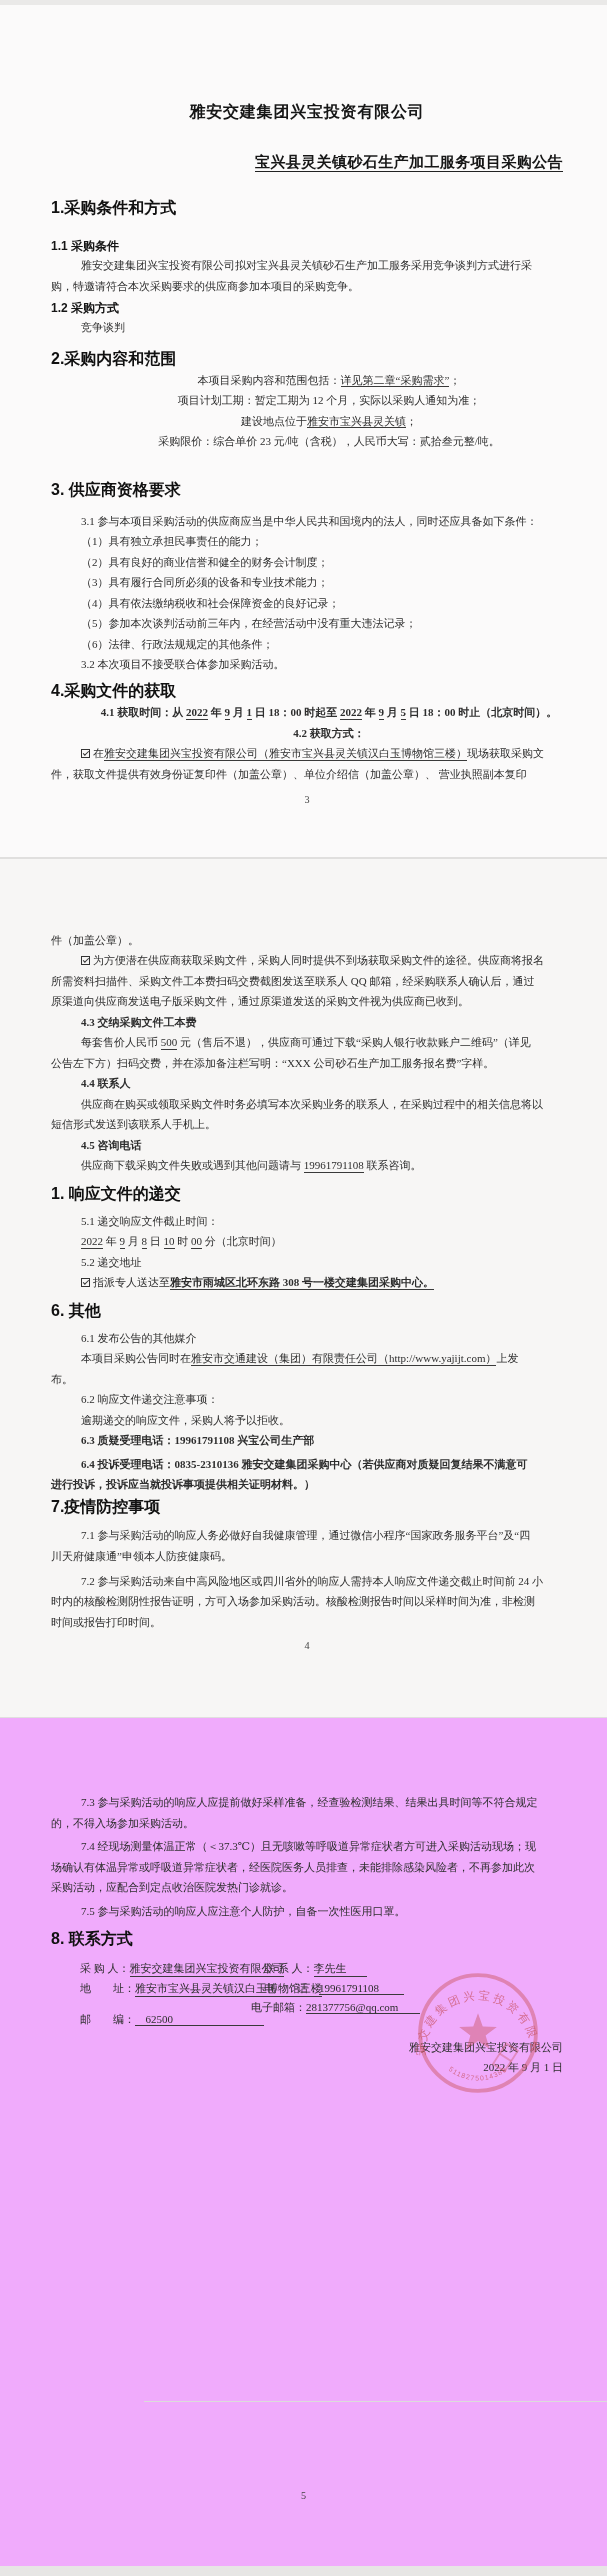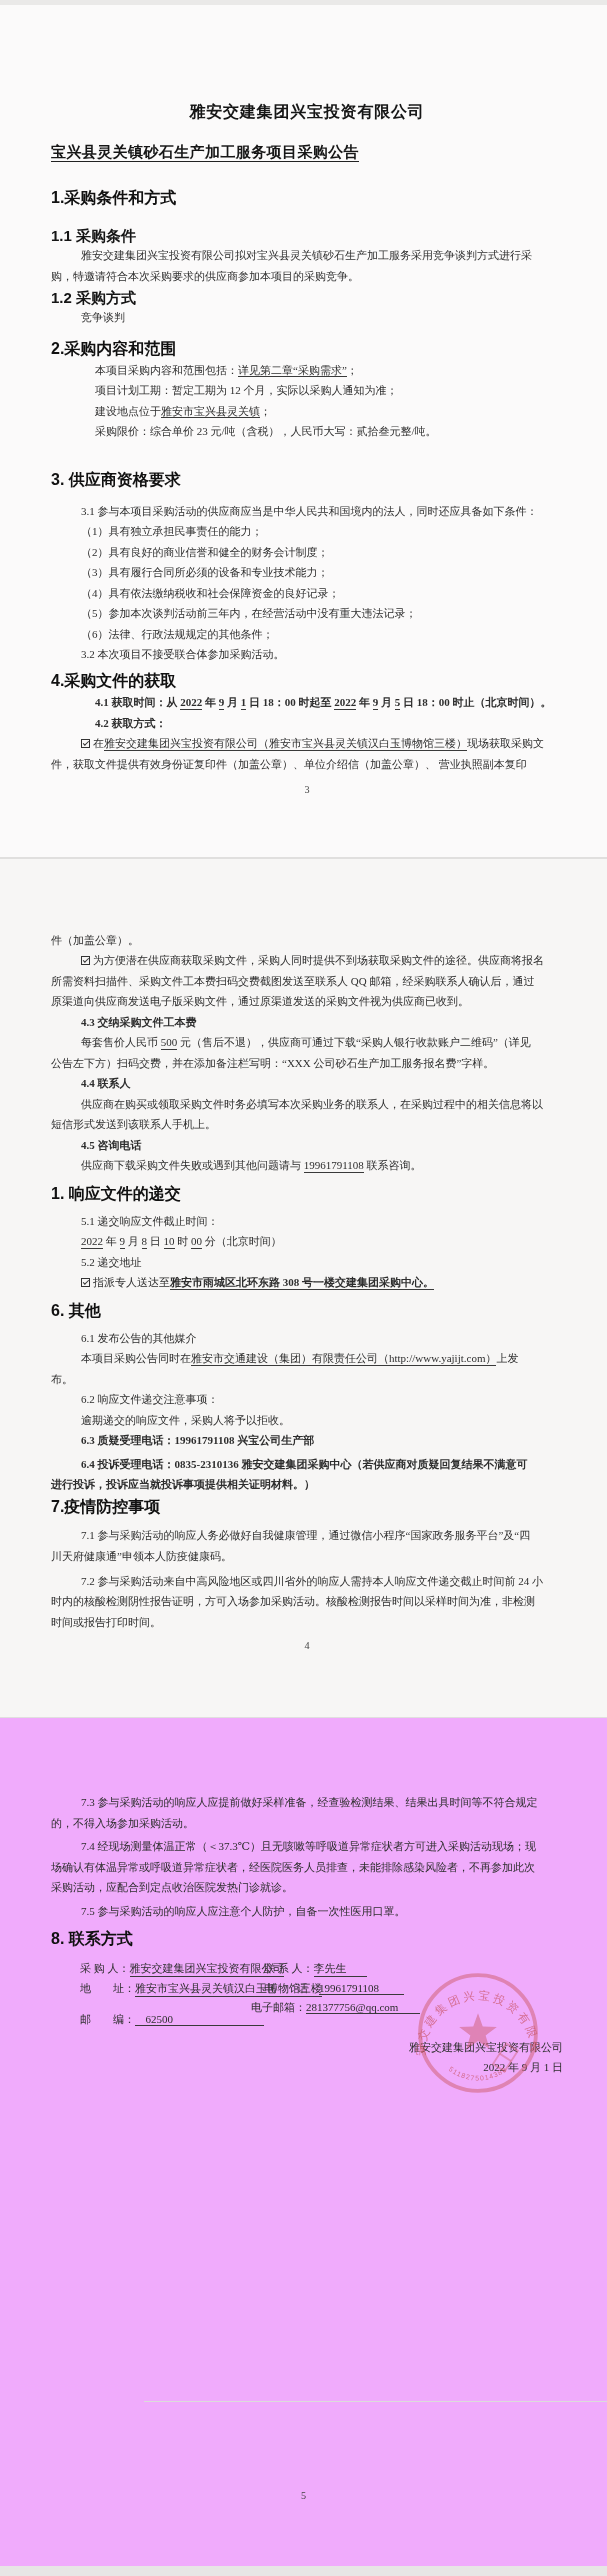--- a/index.html
+++ b/index.html
@@ -22,36 +22,36 @@
   #pg2{height:858px;background:#f7f6f5;padding-top:71px;}
   #pg3{height:858px;background:#f0abfc;padding-top:74px;}
   .gap{height:1.5px;background:#e0dfde;}
   .topstrip{position:absolute;left:0;top:0;right:0;height:5.3px;background:#eae9e8;}
   .botstrip{position:absolute;left:0;bottom:0;right:0;height:10px;background:#e7e6e5;}
 
   .doc-title{
     text-align:center;font-family:"Liberation Sans","DejaVu Sans",sans-serif;
     font-weight:bold;font-size:16px;line-height:20px;color:#161616;letter-spacing:0.8px;
   }
-  .doc-subtitle{margin-top:20px;text-align:left;line-height:20px;}
+  .doc-subtitle{margin-top:30px;text-align:right;line-height:20px;}
   .doc-subtitle span{
     font-family:"Liberation Sans","DejaVu Sans",sans-serif;font-weight:bold;
     font-size:15px;color:#161616;border-bottom:1.5px solid #222;padding-bottom:0.8px;letter-spacing:0.4px;
   }
   .h1{
     font-family:"Liberation Sans","DejaVu Sans",sans-serif;font-weight:bold;
     font-size:16px;line-height:23px;color:#111;white-space:nowrap;
   }
   .h2{
     font-family:"Liberation Sans","DejaVu Sans",sans-serif;font-weight:bold;
-    font-size:15px;line-height:18px;color:#151515;white-space:nowrap;
+    font-size:12px;line-height:18px;color:#151515;white-space:nowrap;
   }
   .ln{font-size:11px;line-height:20.5px;white-space:nowrap;}
   .ind{padding-left:30px;}
-  .ind2{padding-left:44px;}
+  .ind2{padding-left:44px;text-align:center;}
   .b{font-weight:bold;}
   .u{border-bottom:0.8px solid #3a3a3a;padding-bottom:0.8px;}
   .uw{display:inline-block;border-bottom:0.8px solid #3a3a3a;padding-bottom:0.8px;}
   .cb{
     display:inline-block;width:9px;height:9px;border:1.1px solid #333;
     position:relative;margin-right:3px;vertical-align:-0.8px;box-sizing:border-box;
   }
   .cb::after{
     content:"";position:absolute;left:0.8px;top:0.8px;width:5.3px;height:2.3px;
     border-left:1.1px solid #333;border-bottom:1.1px solid #333;transform:rotate(-45deg);

